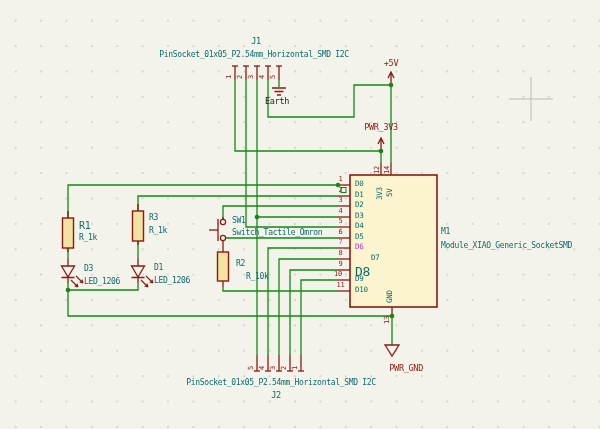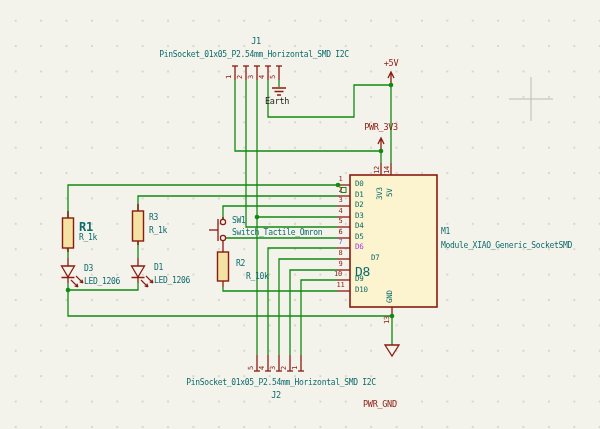--- a/index.html
+++ b/index.html
@@ -115,22 +115,22 @@
       <div class="lbl" style="left: 246px; top: 37px; color: rgb(14, 108, 108); font-size: 8.5px; width: 20px; text-align: center;">J1</div>
       <div class="lbl" style="left: 154px; top: 51px; color: rgb(14, 108, 108); font-size: 8px; width: 200px; text-align: center;">PinSocket_01x05_P2.54mm_Horizontal_SMD I2C</div>
       <div class="lbl rot" style="left: 226px; top: 79px; color: rgb(138, 27, 16); font-size: 7px;">1</div>
       <div class="lbl rot" style="left: 237px; top: 79px; color: rgb(138, 27, 16); font-size: 7px;">2</div>
       <div class="lbl rot" style="left: 248px; top: 79px; color: rgb(138, 27, 16); font-size: 7px;">3</div>
       <div class="lbl rot" style="left: 259px; top: 79px; color: rgb(138, 27, 16); font-size: 7px;">4</div>
       <div class="lbl rot" style="left: 270px; top: 79px; color: rgb(138, 27, 16); font-size: 7px;">5</div>
       <div class="lbl" style="left: 265px; top: 97px; color: rgb(28, 28, 28); font-size: 8.5px;">Earth</div>
       <div class="lbl" style="left: 371px; top: 59px; color: rgb(138, 27, 16); font-size: 8.5px; width: 40px; text-align: center;">+5V</div>
       <div class="lbl" style="left: 351px; top: 123px; color: rgb(138, 27, 16); font-size: 8.5px; width: 60px; text-align: center;">PWR_3V3</div>
-      <div class="lbl" style="left: 363px; top: 364px; color: rgb(138, 27, 16); font-size: 8.5px; width: 60px; text-align: left; margin-top: 36px;">PWR_GND</div>
-      <div class="lbl" style="left: 79px; top: 221px; color: rgb(14, 108, 108); font-size: 12px; font-weight: bold;">R1</div>
+      <div class="lbl" style="left: 363px; top: 364px; color: rgb(138, 27, 16); font-size: 8.5px; width: 60px; text-align: right;">PWR_GND</div>
+      <div class="lbl" style="left: 79px; top: 221px; color: rgb(14, 108, 108); font-size: 10px;">R1</div>
       <div class="lbl" style="left: 79px; top: 234px; color: rgb(14, 108, 108); font-size: 8px;">R_1k</div>
       <div class="lbl" style="left: 149px; top: 214px; color: rgb(14, 108, 108); font-size: 8px;">R3</div>
       <div class="lbl" style="left: 149px; top: 227px; color: rgb(14, 108, 108); font-size: 8px;">R_1k</div>
       <div class="lbl" style="left: 236px; top: 260px; color: rgb(14, 108, 108); font-size: 8px;">R2</div>
       <div class="lbl" style="left: 236px; top: 273px; color: rgb(14, 108, 108); font-size: 8px; padding-left: 10px;">R_10k</div>
       <div class="lbl" style="left: 232px; top: 217px; color: rgb(14, 108, 108); font-size: 8px;">SW1</div>
       <div class="lbl" style="left: 232px; top: 229px; color: rgb(14, 108, 108); font-size: 8px;">Switch_Tactile_Omron</div>
       <div class="lbl" style="left: 84px; top: 265px; color: rgb(14, 108, 108); font-size: 8px;">D3</div>
       <div class="lbl" style="left: 84px; top: 278px; color: rgb(14, 108, 108); font-size: 8px;">LED_1206</div>
       <div class="lbl" style="left: 154px; top: 264px; color: rgb(14, 108, 108); font-size: 8px;">D1</div>

